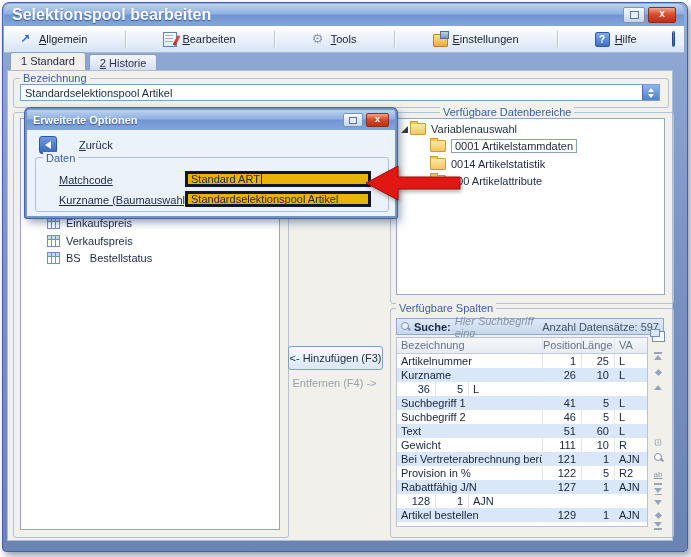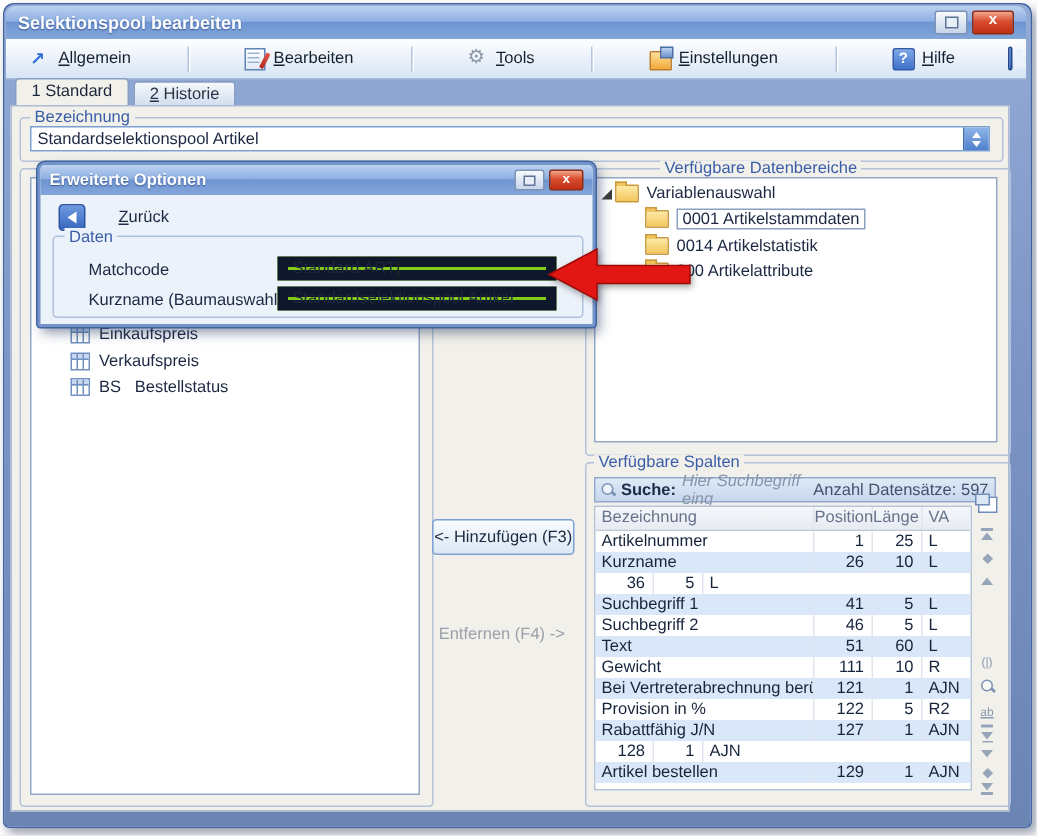--- a/index.html
+++ b/index.html
@@ -7,21 +7,21 @@
        font-family:"Liberation Sans",sans-serif;font-size:11px;color:#1c2742;}
   .abs{position:absolute;}
 
   
   .frame{left:2px;top:2px;width:684px;height:548px;border:1px solid #3f62a2;border-radius:7px 7px 4px 4px;
          background:linear-gradient(#93abd6 0%,#7b94c4 45%,#6a84b4 100%);
          box-shadow:3px 4px 7px rgba(30,45,80,.45);}
   .titlebar{left:4px;top:4px;width:680px;height:22px;border-radius:6px 6px 0 0;
             background:linear-gradient(#bcd2f1 0%,#8fb0e2 45%,#6f95d2 50%,#83a6da 100%);
             display:flex;align-items:center;padding:0 8px;box-sizing:border-box;}
-  .titlebar .ttl{flex:1;color:#fff;font-weight:bold;font-size:12px;text-shadow:0 1px 1px rgba(30,60,120,.75);}
+  .titlebar .ttl{flex:1;color:#fff;font-weight:bold;font-size:16px;text-shadow:0 1px 1px rgba(30,60,120,.75);}
   .winbtn{height:14px;border-radius:2px;margin-left:3px;display:flex;align-items:center;justify-content:center;}
   .btn-restore{width:20px;background:linear-gradient(#f7fafd,#c6d5ea);border:1px solid #7e94b6;}
   .btn-restore .sq{width:7px;height:6px;border:1px solid #5d7396;background:#e8eef8;}
   .btn-close{width:26px;background:linear-gradient(#f2a58c,#d94c2e 45%,#bf3014);border:1px solid #8e2d18;}
   .btn-close::before{content:"x";color:#fff;font-weight:bold;font-size:10px;line-height:10px;margin-top:-2px;}
 
   
   .toolbar{left:4px;top:26px;width:680px;height:27px;box-sizing:border-box;
            background:linear-gradient(#fefeff,#e9f0fa 55%,#d6e4f4);border-bottom:1px solid #a9bdd9;
            display:flex;align-items:center;padding:0 9px;gap:28px;}
@@ -68,21 +68,21 @@
   .left-grp{left:13px;top:112px;width:274px;height:424px;}
   .listbox{left:20px;top:118px;width:260px;height:412px;background:#fff;border:1px solid #93a7c6;box-sizing:border-box;}
   .lrow{position:absolute;left:26px;height:16px;display:flex;align-items:center;gap:6px;white-space:pre;}
   .ic-grid{width:13px;height:12px;background:#fff;border:1px solid #7090c0;box-sizing:border-box;position:relative;}
   .ic-grid::before{content:"";position:absolute;left:0;top:0;right:0;height:3px;background:#c7d7f0;border-bottom:1px solid #7090c0;}
   .ic-grid::after{content:"";position:absolute;left:3px;top:0;width:1px;height:10px;background:#7090c0;box-shadow:4px 0 0 #7090c0;}
 
   
   .btn-add{left:288px;top:346px;width:93px;height:22px;background:linear-gradient(#f8fbfe,#dbe7f5);
            border:1px solid #7da0d0;border-radius:3px;display:flex;align-items:center;justify-content:center;color:#1b2a40;}
-  .lbl-remove{left:288px;top:377px;width:93px;text-align:center;color:#9ba1aa;margin-top:40px;}
+  .lbl-remove{left:288px;top:377px;width:93px;text-align:center;color:#9ba1aa;}
 
   
   .db-grp{left:390px;top:112px;width:282px;height:190px;}
   .db-label{left:396px;top:107px;margin-left:44px;}
   .treebox{left:396px;top:118px;width:269px;height:177px;background:#fff;border:1px solid #93a7c6;box-sizing:border-box;}
   .caret{left:401px;top:126px;width:0;height:0;border-left:7px solid transparent;border-bottom:7px solid #3c3c3c;}
   .folder{width:14px;height:10px;background:linear-gradient(#fdeaa6,#f3c65c);border:1px solid #c89b40;border-radius:1px;position:relative;}
   .folder::before{content:"";position:absolute;left:-1px;top:-3px;width:6px;height:2px;background:#f3c65c;border:1px solid #c89b40;border-bottom:none;}
   .trow-tree{position:absolute;height:15px;display:flex;align-items:center;gap:5px;}
   .tree-sel{border:1px solid #8aa0c0;background:#fff;padding:0 3px;}
@@ -132,22 +132,22 @@
   .dlg-btn{height:12px;border-radius:2px;margin-left:3px;display:flex;align-items:center;justify-content:center;}
   .dlg-restore{width:18px;background:linear-gradient(#f7fafd,#c6d5ea);border:1px solid #7e94b6;}
   .dlg-restore .sq{width:6px;height:5px;border:1px solid #5d7396;background:#e8eef8;}
   .dlg-close{width:21px;background:linear-gradient(#f2a58c,#d94c2e 45%,#bf3014);border:1px solid #8e2d18;}
   .dlg-close::before{content:"x";color:#fff;font-weight:bold;font-size:9px;line-height:8px;margin-top:-2px;}
   .back-btn{position:absolute;left:12px;top:26px;display:flex;align-items:center;gap:22px;}
   .ic-back{width:16px;height:16px;border-radius:3px;background:linear-gradient(#6f9ae0,#3766bd);border:1px solid #2c55a4;display:flex;align-items:center;justify-content:center;}
   .ic-back::before{content:"";width:0;height:0;border-top:4px solid transparent;border-bottom:4px solid transparent;border-right:6px solid #fff;}
   .daten-grp{position:absolute;left:8px;top:47px;width:352px;height:53px;border:1px solid #b0c0da;border-radius:3px;}
   .daten-label{position:absolute;left:16px;top:42px;color:#3a5ea8;background:#ecf2fa;padding:0 3px;}
-  .fld-label{position:absolute;left:32px;color:#1c2742;}
-  .fld-input{position:absolute;left:158px;width:186px;height:16px;background:#84cc16;border:7px solid #0f172a;box-sizing:border-box;
+  .fld-label{position:absolute;left:32px;color:#1c2742;text-decoration:underline;}
+  .fld-input{position:absolute;left:158px;width:186px;height:16px;background:#eab308;border:3px solid #0f172a;box-sizing:border-box;
              display:flex;align-items:center;padding-left:3px;}
   .caret-line{width:1px;height:11px;background:#222;margin-left:1px;}
 
   
   .red-arrow{left:358px;top:160px;z-index:60;filter:drop-shadow(1px 2px 2px rgba(0,0,0,.35));}
 </style>
 </head>
 <body>
 
 <div class="abs frame"></div>

